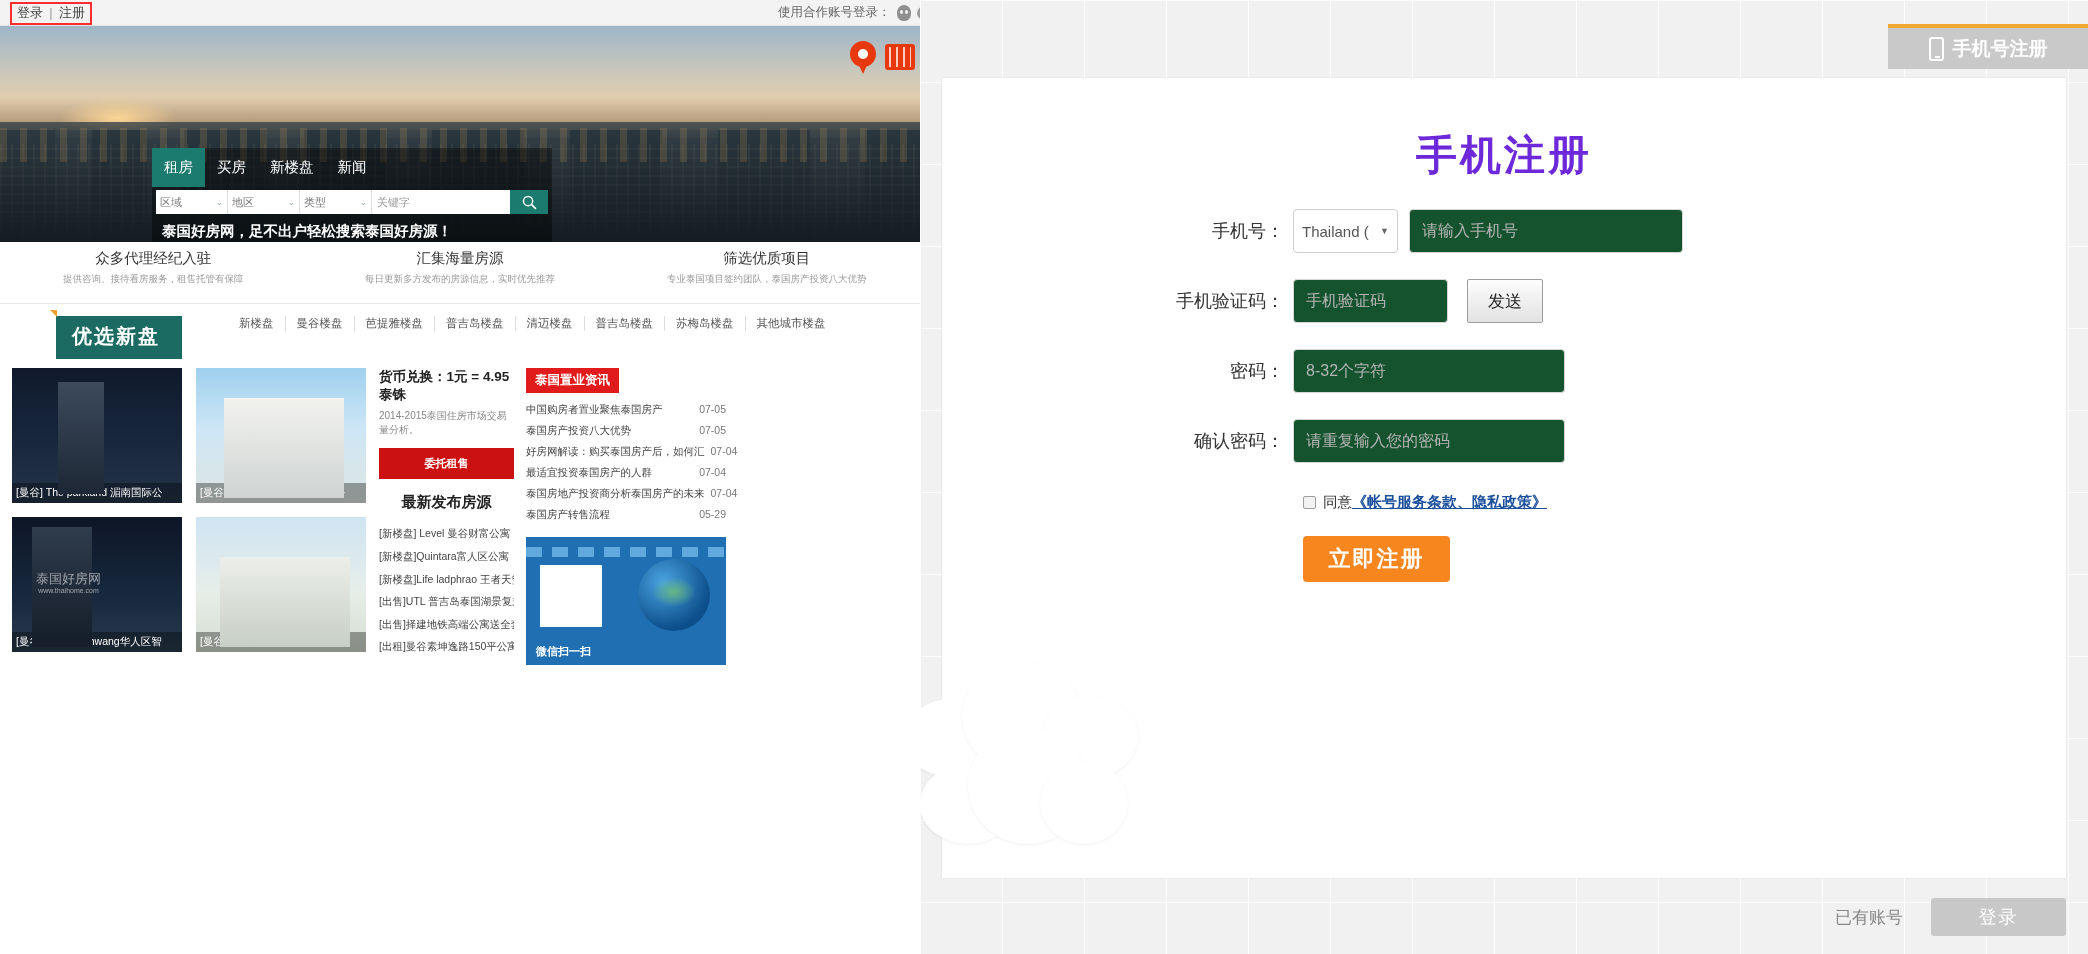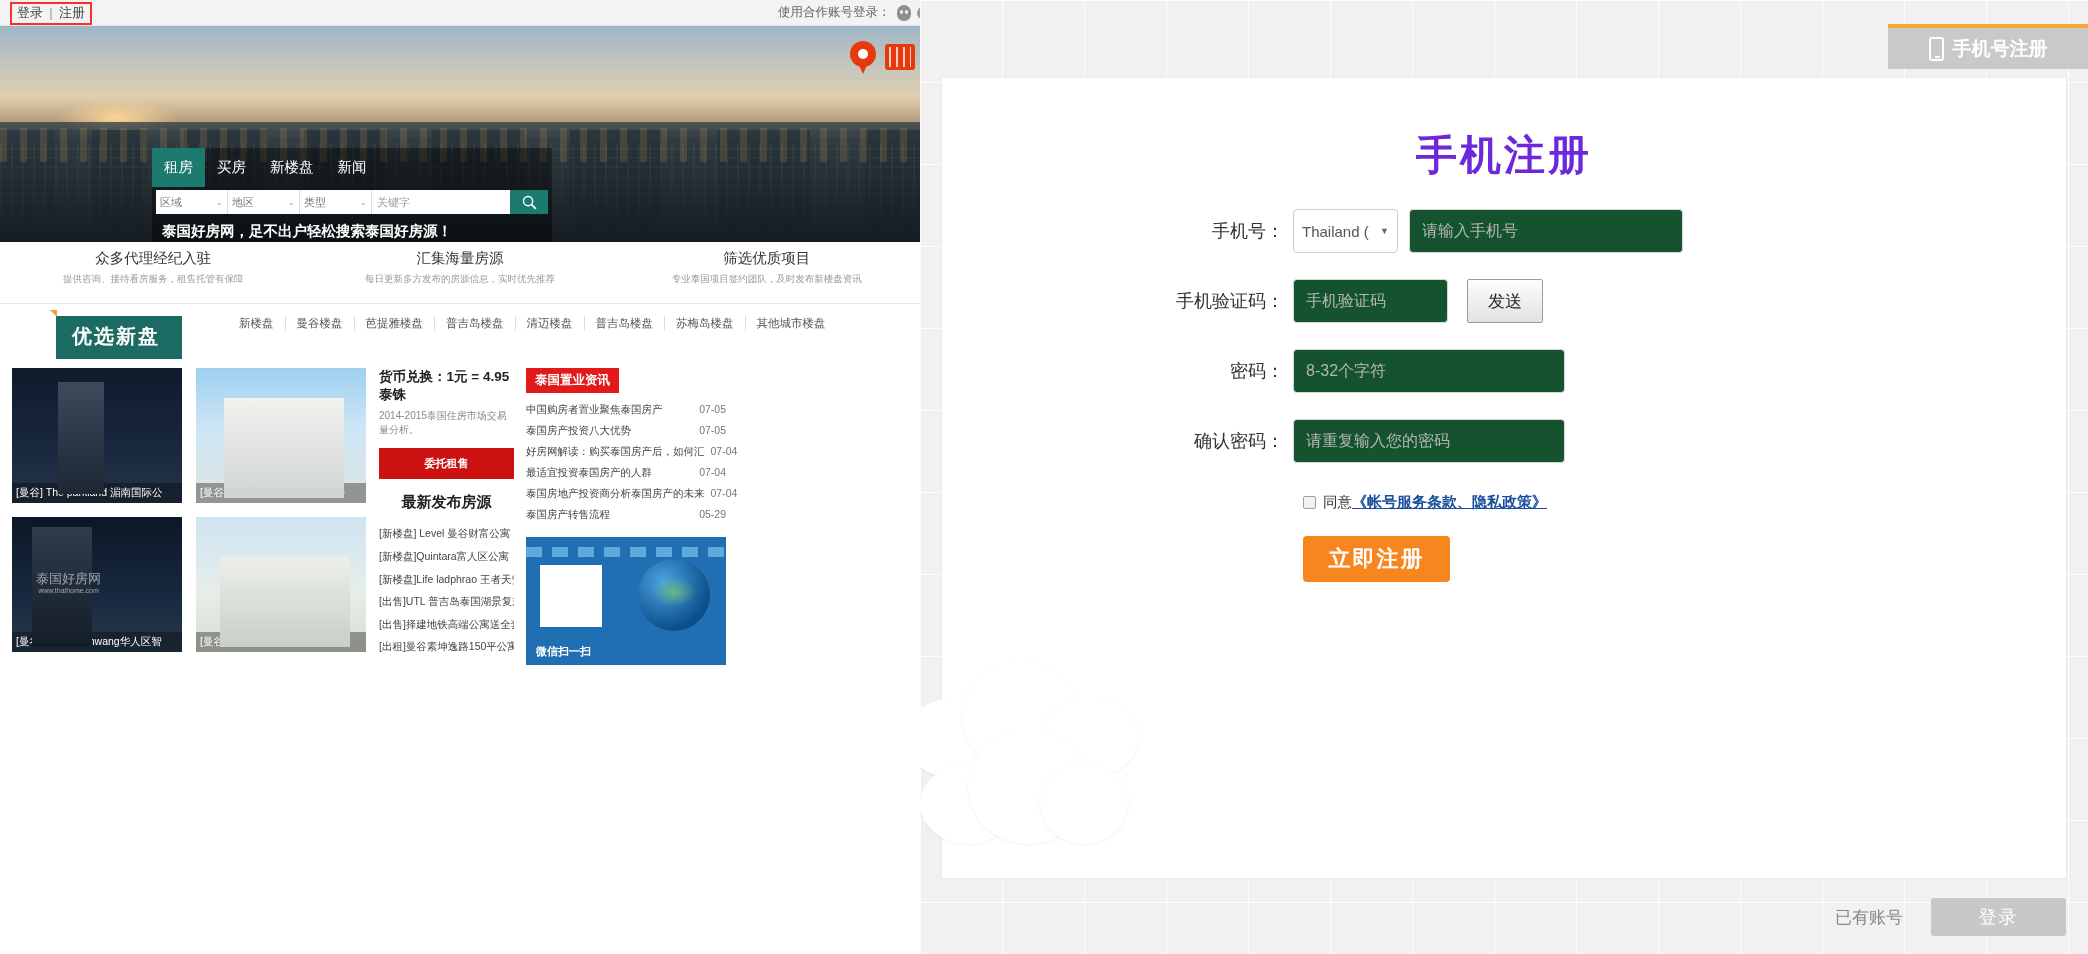--- a/index.html
+++ b/index.html
@@ -268,21 +268,21 @@
     <div class="feat">
       <div class="t">众多代理经纪入驻</div>
       <div class="d">提供咨询、接待看房服务，租售托管有保障</div>
     </div>
     <div class="feat">
       <div class="t">汇集海量房源</div>
       <div class="d">每日更新多方发布的房源信息，实时优先推荐</div>
     </div>
     <div class="feat">
       <div class="t">筛选优质项目</div>
-      <div class="d">专业泰国项目签约团队，及时发布新楼盘资讯</div>
+      <div class="d">专业泰国项目签约团队，泰国房产投资八大优势</div>
     </div>
   </div>
 
   <div class="sec-head">
     <div class="sec-underline"></div>
     <div class="sec-title">优选新盘</div>
     <div class="sec-tabs">
       <span>新楼盘</span>
       <span>曼谷楼盘</span>
       <span>芭提雅楼盘</span>

